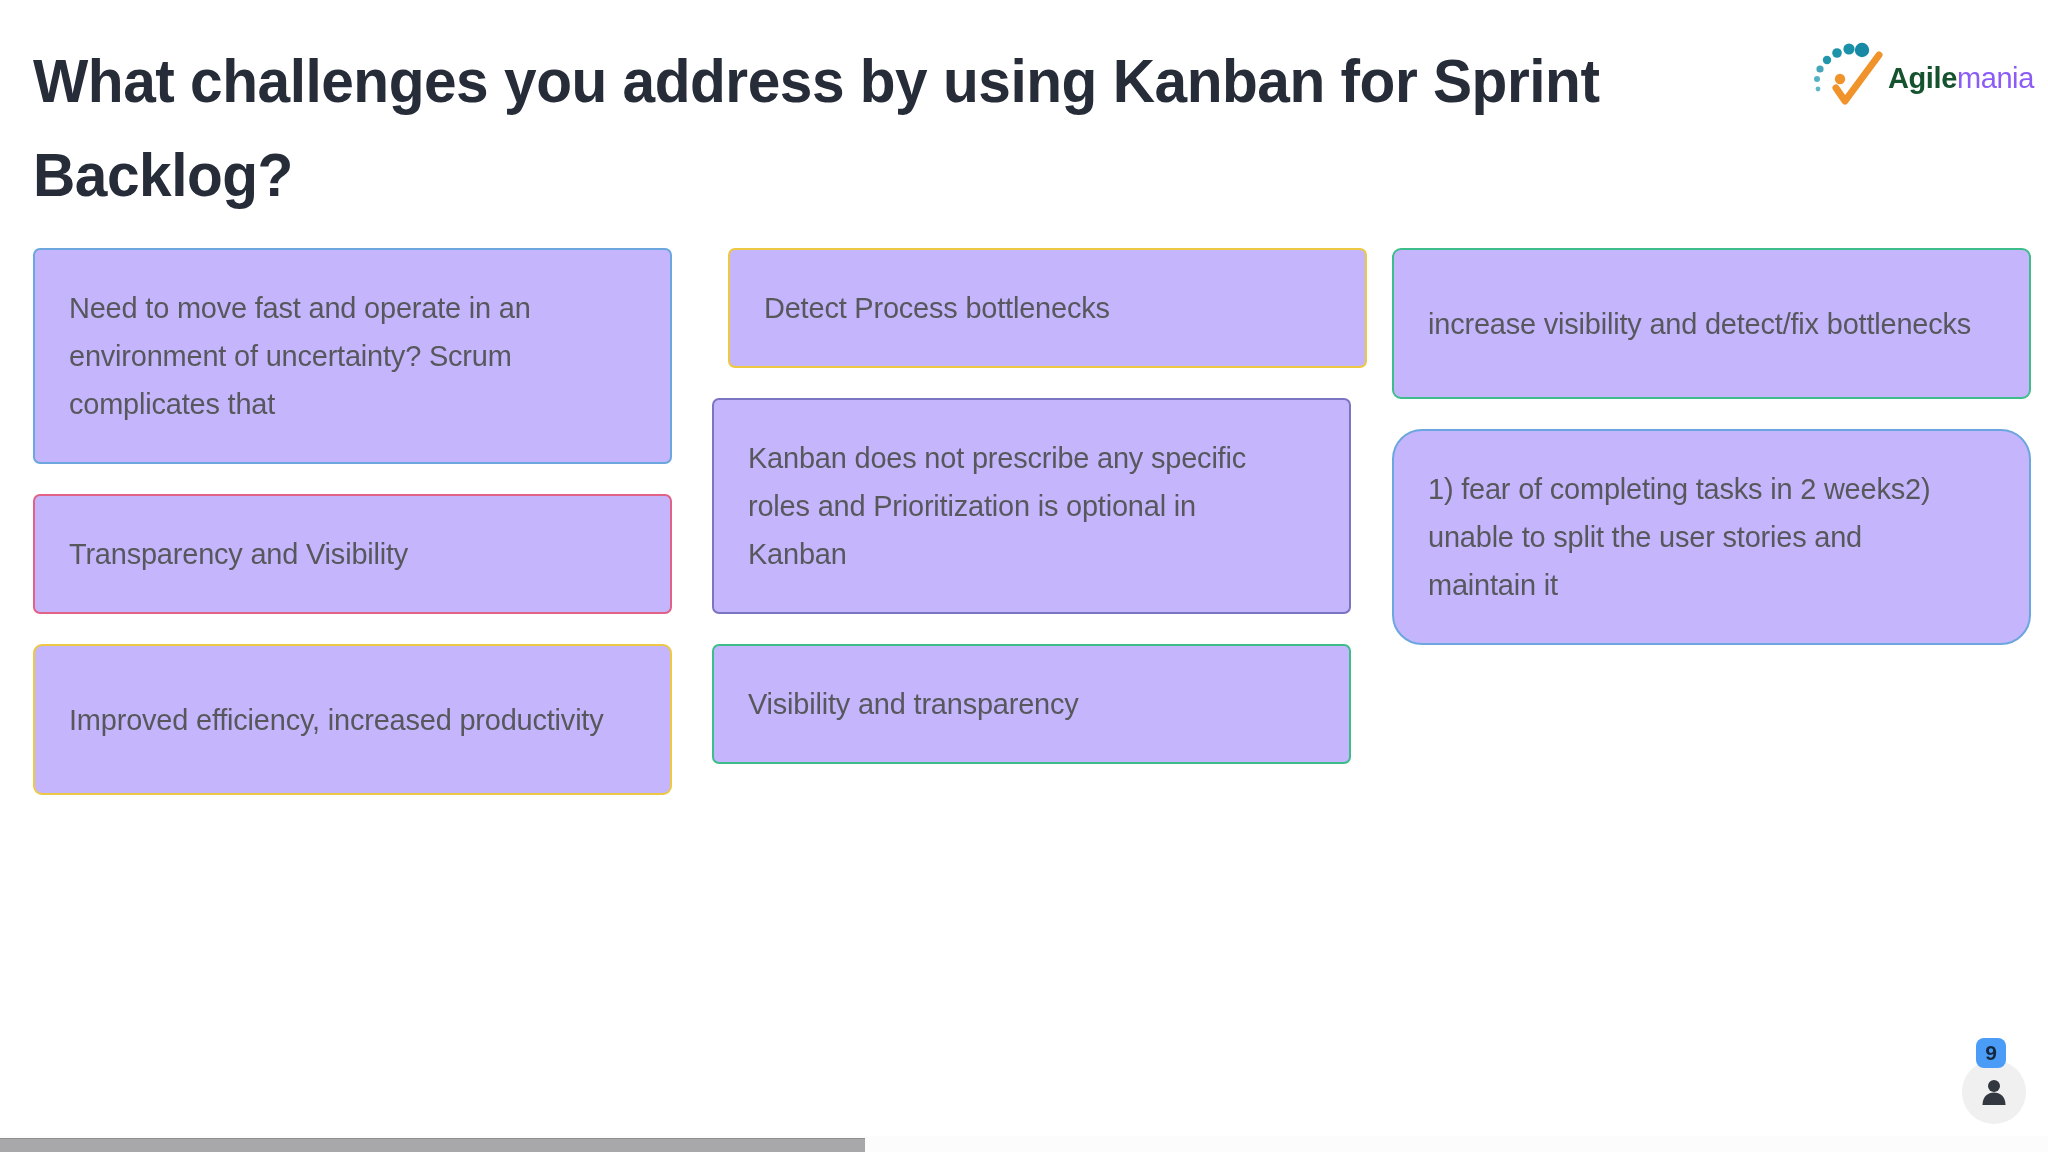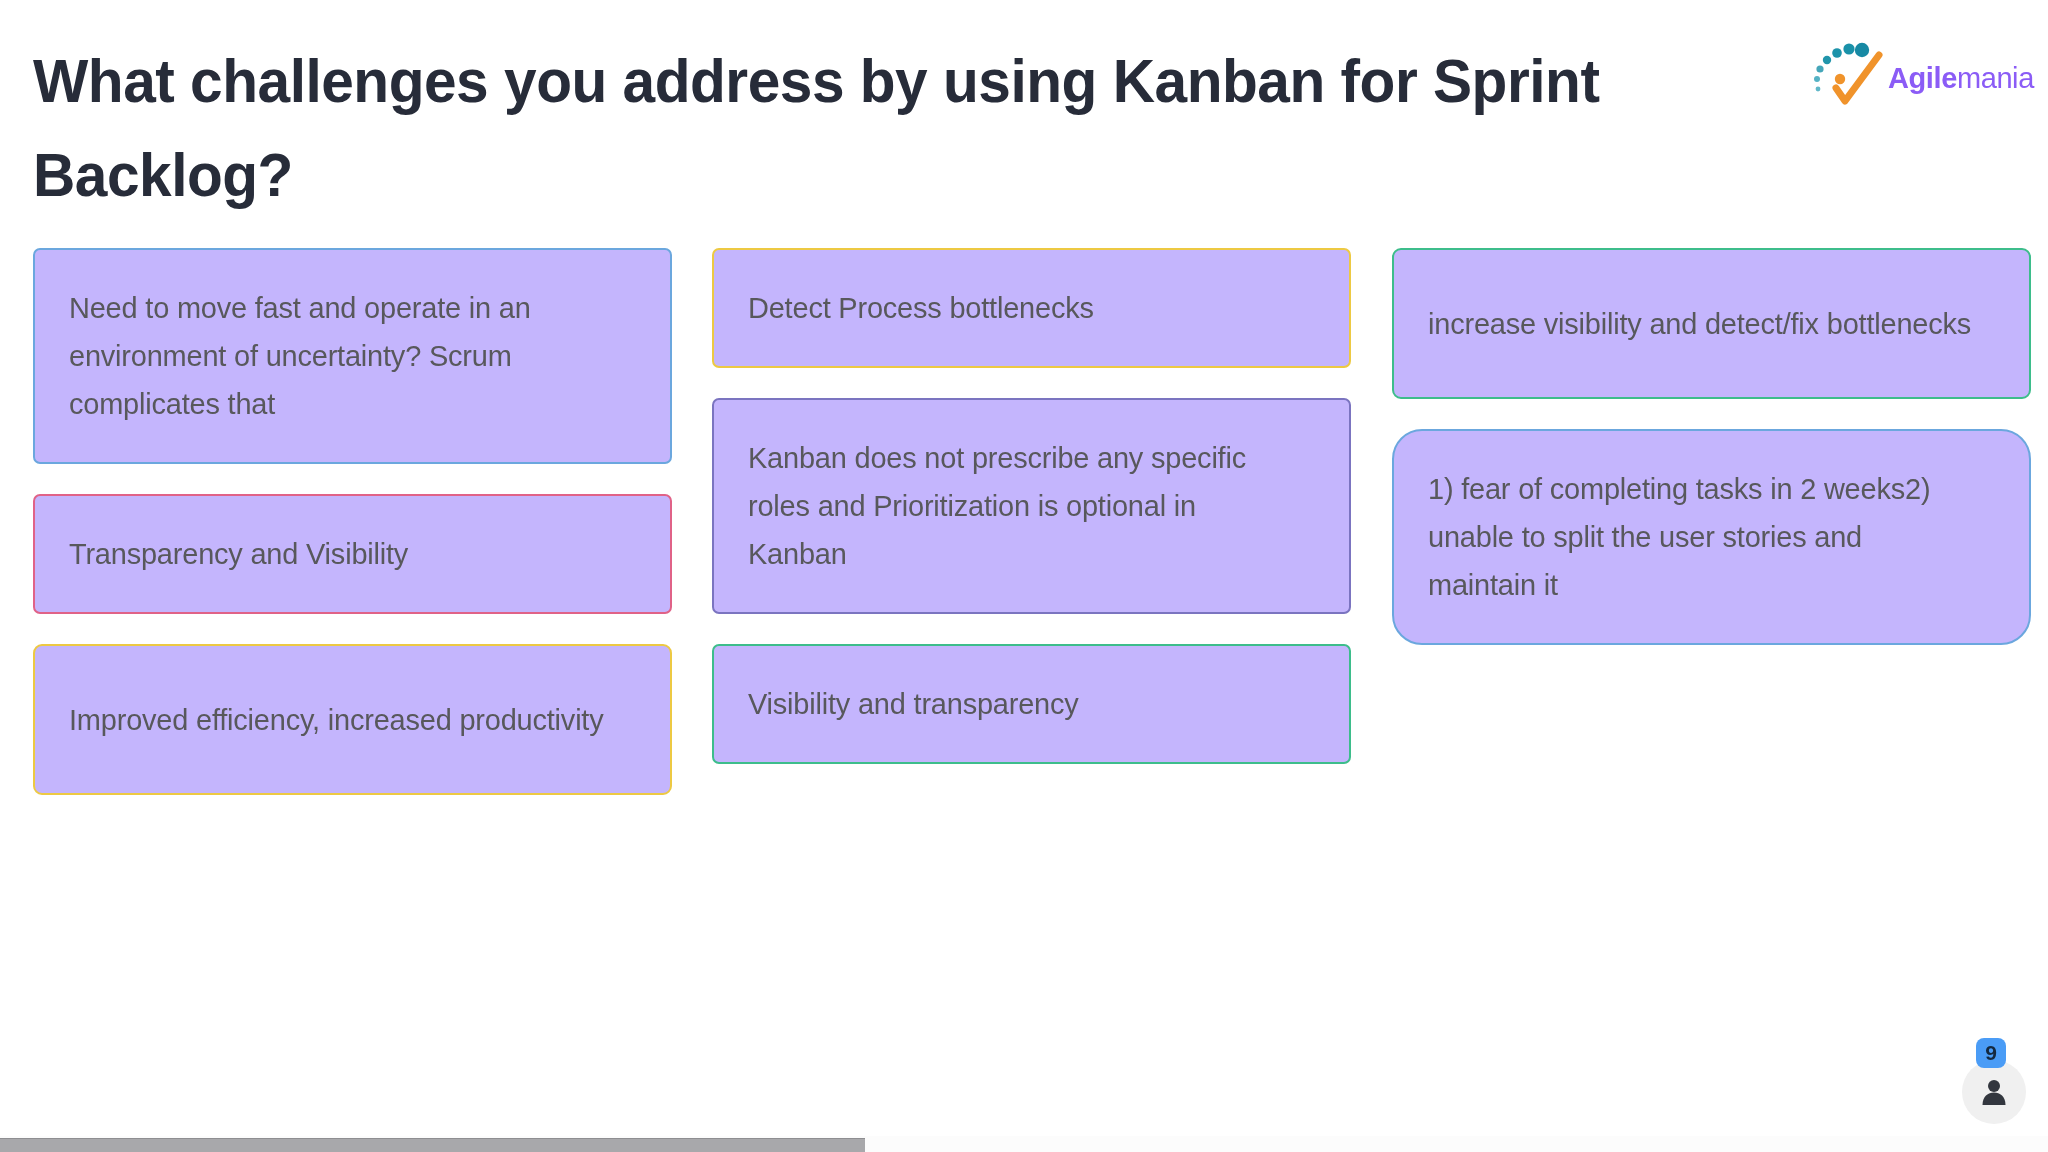--- a/index.html
+++ b/index.html
@@ -57,21 +57,21 @@
     position: absolute;
     left: 76px;
     top: 30px;
     font-size: 29px;
     line-height: 32px;
     letter-spacing: -0.4px;
     white-space: nowrap;
   }
   #logo-word .w-agile {
     font-weight: 700;
-    color: #8b5cf6;
+    color: #14532d;
   }
   #logo-word .w-mania {
     font-weight: 400;
     color: #8b5cf6;
   }
 
   
   #board {
     position: absolute;
     left: 0;
@@ -203,21 +203,21 @@
         <div class="card-text">Need to move fast and operate in an environment of uncertainty? Scrum complicates that</div>
       </div>
       <div class="card h1" style="border-color: rgb(224, 98, 135);">
         <div class="card-text">Transparency and Visibility</div>
       </div>
       <div class="card h2" style="border-color: rgb(237, 201, 67);">
         <div class="card-text">Improved efficiency, increased productivity</div>
       </div>
     </div>
   <div class="column" id="col-1">
-      <div class="card h1" style="border-color: rgb(237, 201, 67);">
+      <div class="card h1" style="border-color: rgb(237, 201, 67); margin-left: 16px;">
         <div class="card-text">Detect Process bottlenecks</div>
       </div>
       <div class="card h3" style="border-color: rgb(123, 116, 192);">
         <div class="card-text">Kanban does not prescribe any specific roles and Prioritization is optional in Kanban</div>
       </div>
       <div class="card h1" style="border-color: rgb(61, 189, 139);">
         <div class="card-text">Visibility and transparency</div>
       </div>
     </div>
   <div class="column" id="col-2">

